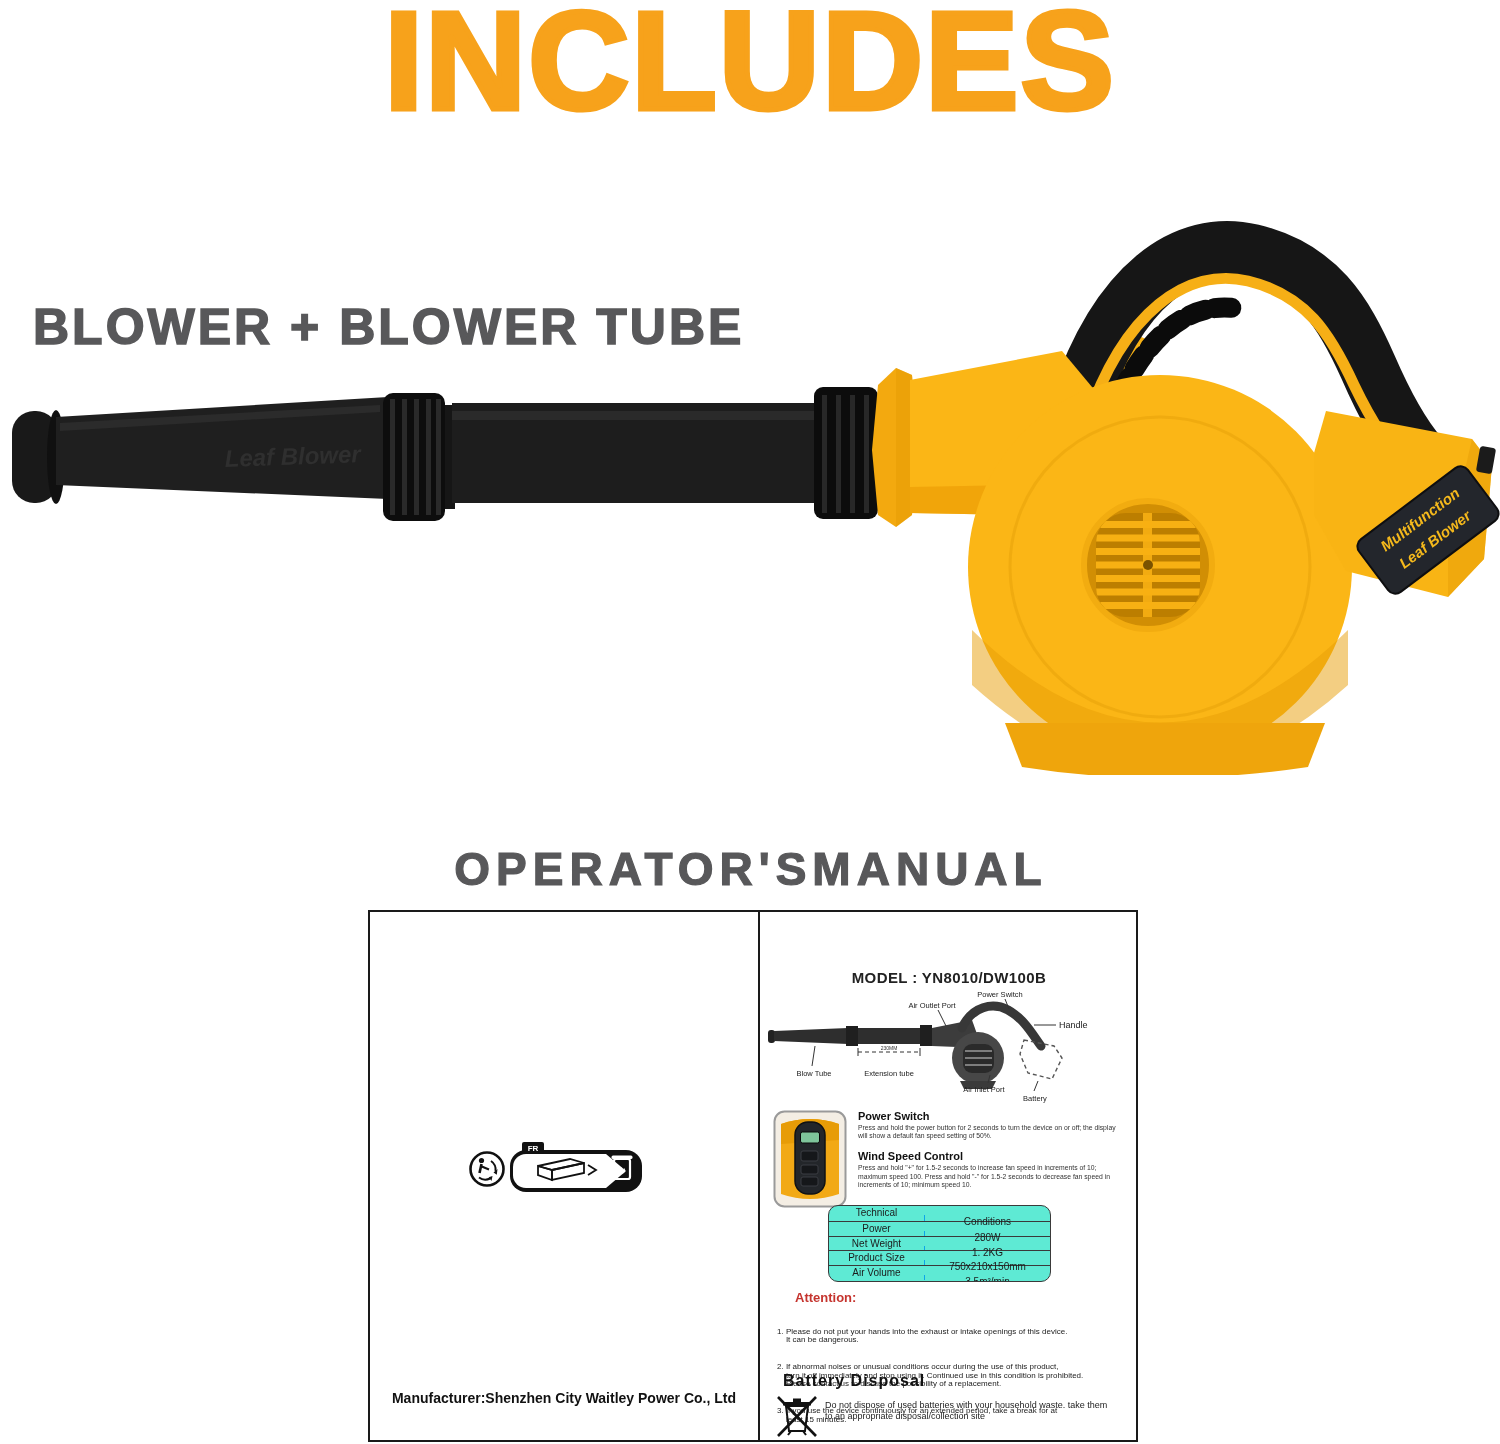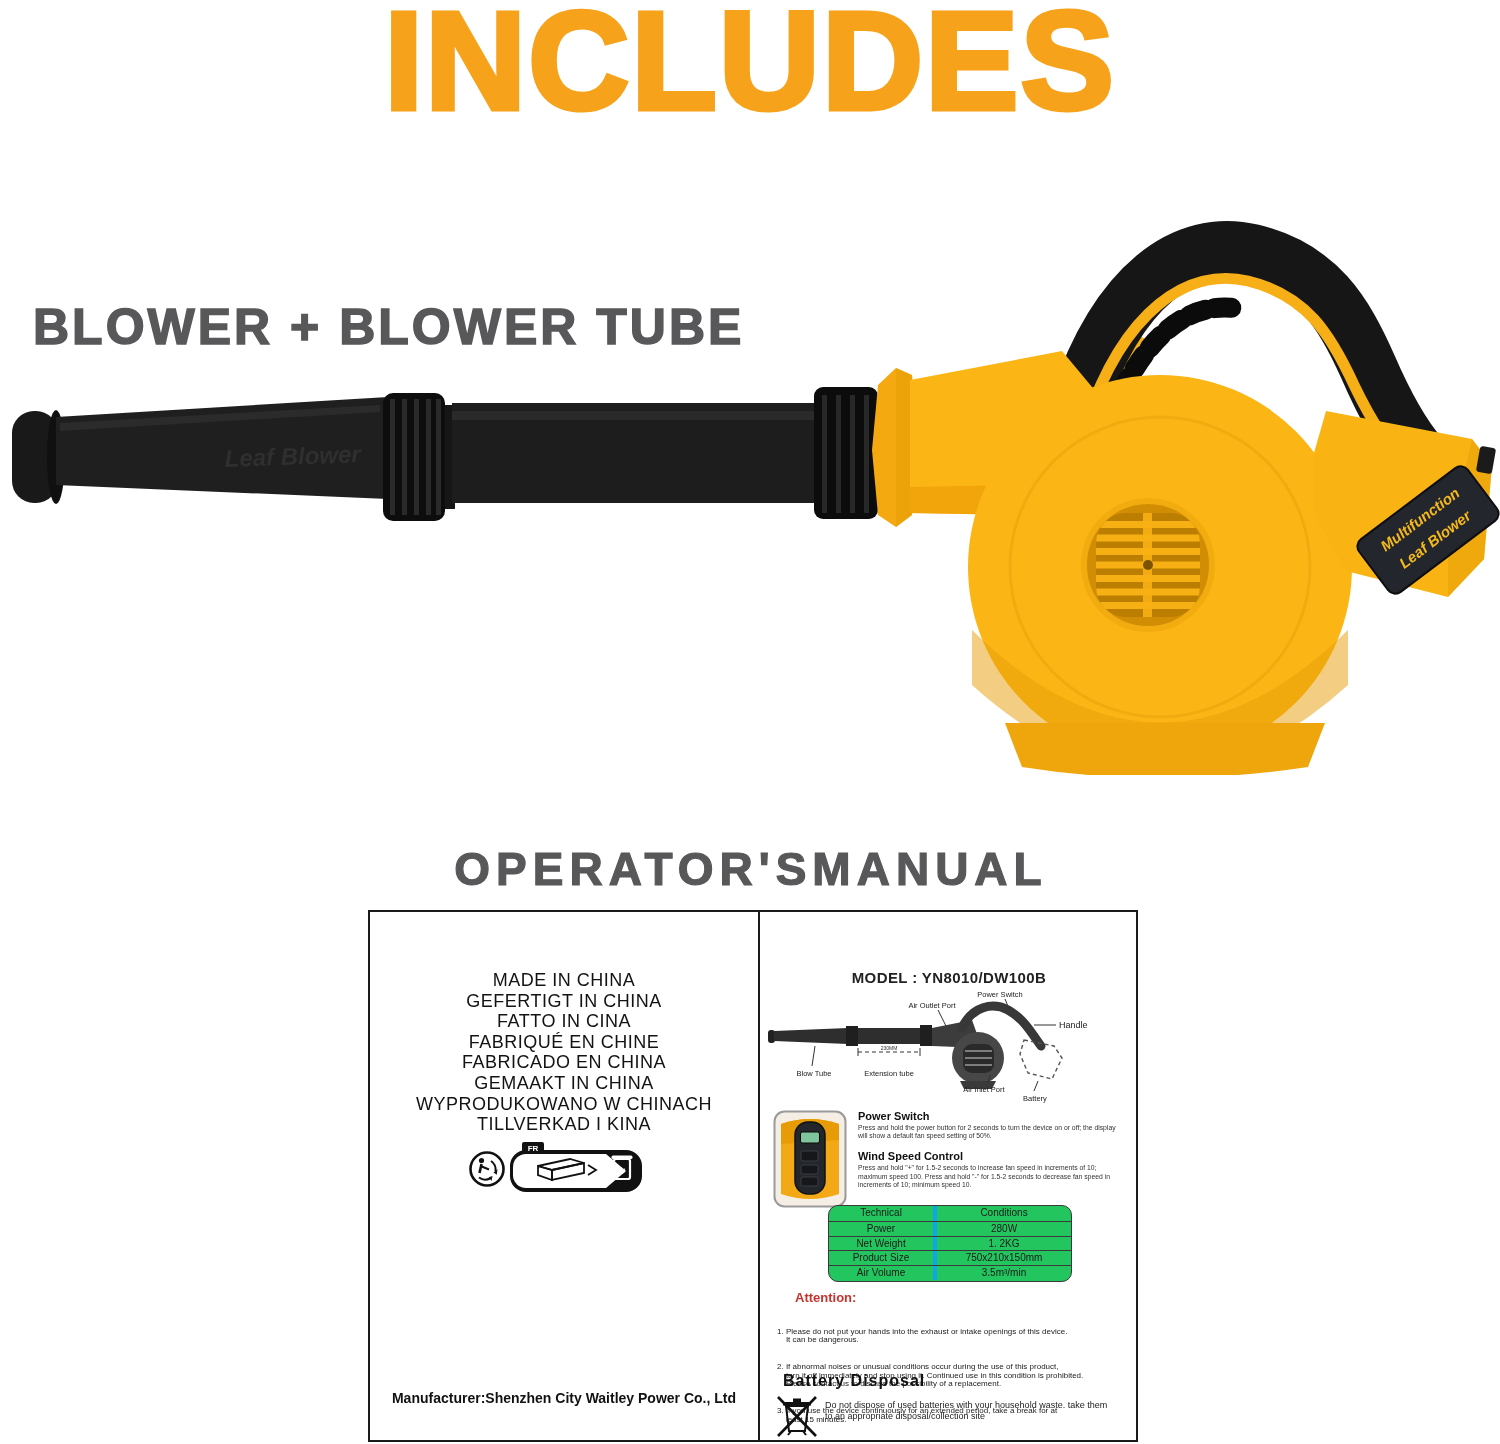--- a/index.html
+++ b/index.html
@@ -42,27 +42,27 @@
     font-size: 15px; font-weight: bold; letter-spacing: 0.4px; color: #222; }
 
   .diagram-svg { left: 392px; top: 76px; width: 378px; height: 126px; }
   .inset-svg  { left: 403px; top: 198px; width: 74px; height: 98px; }
 
   .ps-block { left: 488px; top: 198px; width: 268px; color: #222; }
   .ps-h { font-size: 11px; font-weight: bold; color: #111; margin-bottom: 2px; }
   .ps-h2 { font-size: 11px; font-weight: bold; color: #111; margin: 10px 0 2px 0; }
   .ps-body { font-size: 6.8px; line-height: 8.2px; color: #333; }
 
-  .spec-table { left: 458px; top: 293px; width: 244px; height: 77px;
-    border: 1.5px solid #3a3a3a; border-radius: 10px; overflow: hidden; background:#22c55e; }
+  .spec-table { left: 458px; top: 293px; width: 223px; height: 77px;
+    border: 1.5px solid #3a3a3a; border-radius: 10px; overflow: hidden; background:#5eead4; }
   .spec-row { display: flex; height: 14.8px; }
   .spec-row + .spec-row { border-top: 1px solid #3a3a3a; }
   .spec-cell { font-size: 10px; line-height: 14px; text-align: center; color: #1b1b1b; }
   .spec-cell.c1 { width: 43%; }
-  .spec-cell.c2 { width: 57%; border-left: 4px solid #0ea5e9; }
+  .spec-cell.c2 { width: 57%; border-left: 1px solid #0ea5e9; margin-top: 9px; }
 
   .attn-h { left: 425px; top: 378px; font-size: 13px; font-weight: bold; color: #C5342E; }
   .attn-items { left: 407px; top: 398px; width: 348px; font-size: 8px; line-height: 8.8px;
     font-weight: normal; color: #1c1c1c; white-space: pre-wrap; }
 
   .bd-h { left: 413px; top: 460px; font-size: 16px; font-weight: bold; letter-spacing: 1px; color: #111; text-align: center; }
   .bd-icon { left: 407px; top: 482px; width: 40px; height: 44px; }
   .bd-body { left: 455px; top: 488px; width: 292px; font-size: 9px; line-height: 11px;
     font-weight: normal; color: #1c1c1c; }
 </style>
@@ -137,30 +137,20 @@
         <text x="0" y="17" text-anchor="middle" font-size="15" font-weight="bold" font-style="italic" fill="#F5B91C">Leaf Blower</text>
       </g>
     </g>
   </svg>
 
   <div class="abs manual-heading">OPERATOR'SMANUAL</div>
 
   <div class="abs manual-box">
     <div class="abs page-divider"></div>
 
-    <div class="abs made-in">
-      <div>MADE IN CHINA</div>
-      <div>GEFERTIGT IN CHINA</div>
-      <div>FATTO IN CINA</div>
-      <div>FABRIQUÉ EN CHINE</div>
-      <div>FABRICADO EN CHINA</div>
-      <div>GEMAAKT IN CHINA</div>
-      <div>WYPRODUKOWANO W CHINACH</div>
-      <div>TILLVERKAD I KINA</div>
-    </div>
 
     <svg class="abs" style="left:98px;top:238px;width:38px;height:38px" viewBox="0 0 38 38">
       <circle cx="19" cy="19" r="16.5" fill="none" stroke="#111" stroke-width="2.6"></circle>
       <circle cx="13.5" cy="10.5" r="2.6" fill="#111"></circle>
       <path d="M13.5,14 L11.5,23" stroke="#111" stroke-width="2.6" fill="none"></path>
       <path d="M12.5,16 L21,19.5" stroke="#111" stroke-width="2.2" fill="none"></path>
       <path d="M23,11 A10.5 10.5 0 0 1 27.5,21" stroke="#111" stroke-width="2" fill="none"></path>
       <polygon points="29.5,19 25.5,22.5 28.8,24.8" fill="#111"></polygon>
       <path d="M11,27.5 A10.5 10.5 0 0 0 22,28.5" stroke="#111" stroke-width="2" fill="none"></path>
       <polygon points="23.5,31 24.5,26 20.7,27.2" fill="#111"></polygon>

